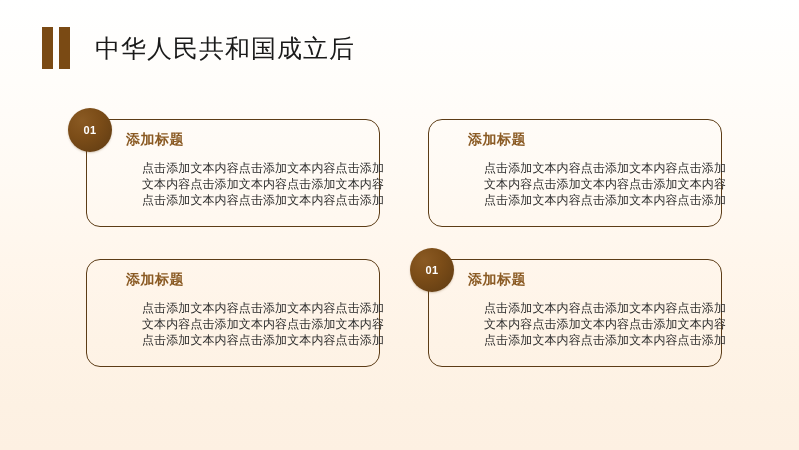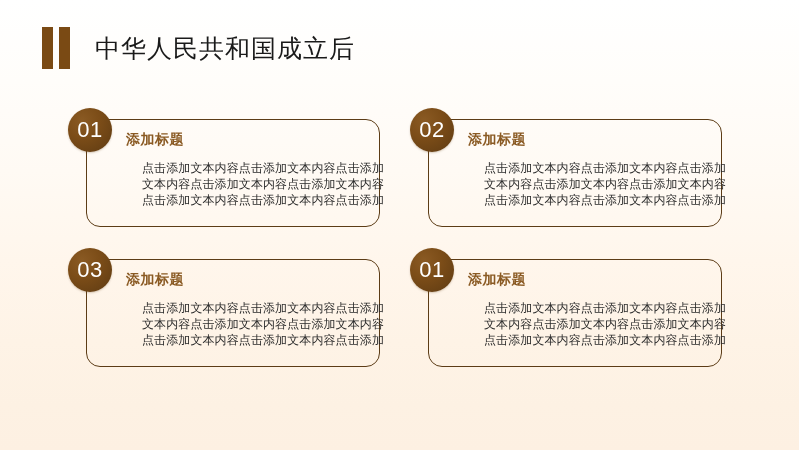--- a/index.html
+++ b/index.html
@@ -111,22 +111,22 @@
   }
   .card-badge-num {
     position: absolute;
     left: 0;
     top: 0;
     width: 44px;
     height: 44px;
     line-height: 44px;
     text-align: center;
     color: #ffffff;
-    font-size: 22px;
-    font-weight: normal;
+    font-size: 11px;
+    font-weight: bold;
     letter-spacing: 0.5px;
   }
 
   .card-title {
     position: absolute;
     left: 58px;
     top: 12px;
     font-size: 14px;
     font-weight: bold;
     color: #8a5a23;
@@ -169,36 +169,30 @@
       <div class="card-title">添加标题</div>
       <div class="card-body">
         <div class="line">点击添加文本内容点击添加文本内容点击添加</div>
         <div class="line">文本内容点击添加文本内容点击添加文本内容</div>
         <div class="line">点击添加文本内容点击添加文本内容点击添加</div>
       </div>
     </div>
 
     <div class="card card-2">
       <div class="card-box"></div>
-      <div class="card-badge">
-        <div class="card-badge-num">02</div>
-      </div>
       <div class="card-title">添加标题</div>
       <div class="card-body">
         <div class="line">点击添加文本内容点击添加文本内容点击添加</div>
         <div class="line">文本内容点击添加文本内容点击添加文本内容</div>
         <div class="line">点击添加文本内容点击添加文本内容点击添加</div>
       </div>
     </div>
 
     <div class="card card-3">
       <div class="card-box"></div>
-      <div class="card-badge">
-        <div class="card-badge-num">03</div>
-      </div>
       <div class="card-title">添加标题</div>
       <div class="card-body">
         <div class="line">点击添加文本内容点击添加文本内容点击添加</div>
         <div class="line">文本内容点击添加文本内容点击添加文本内容</div>
         <div class="line">点击添加文本内容点击添加文本内容点击添加</div>
       </div>
     </div>
 
     <div class="card card-4">
       <div class="card-box"></div>

